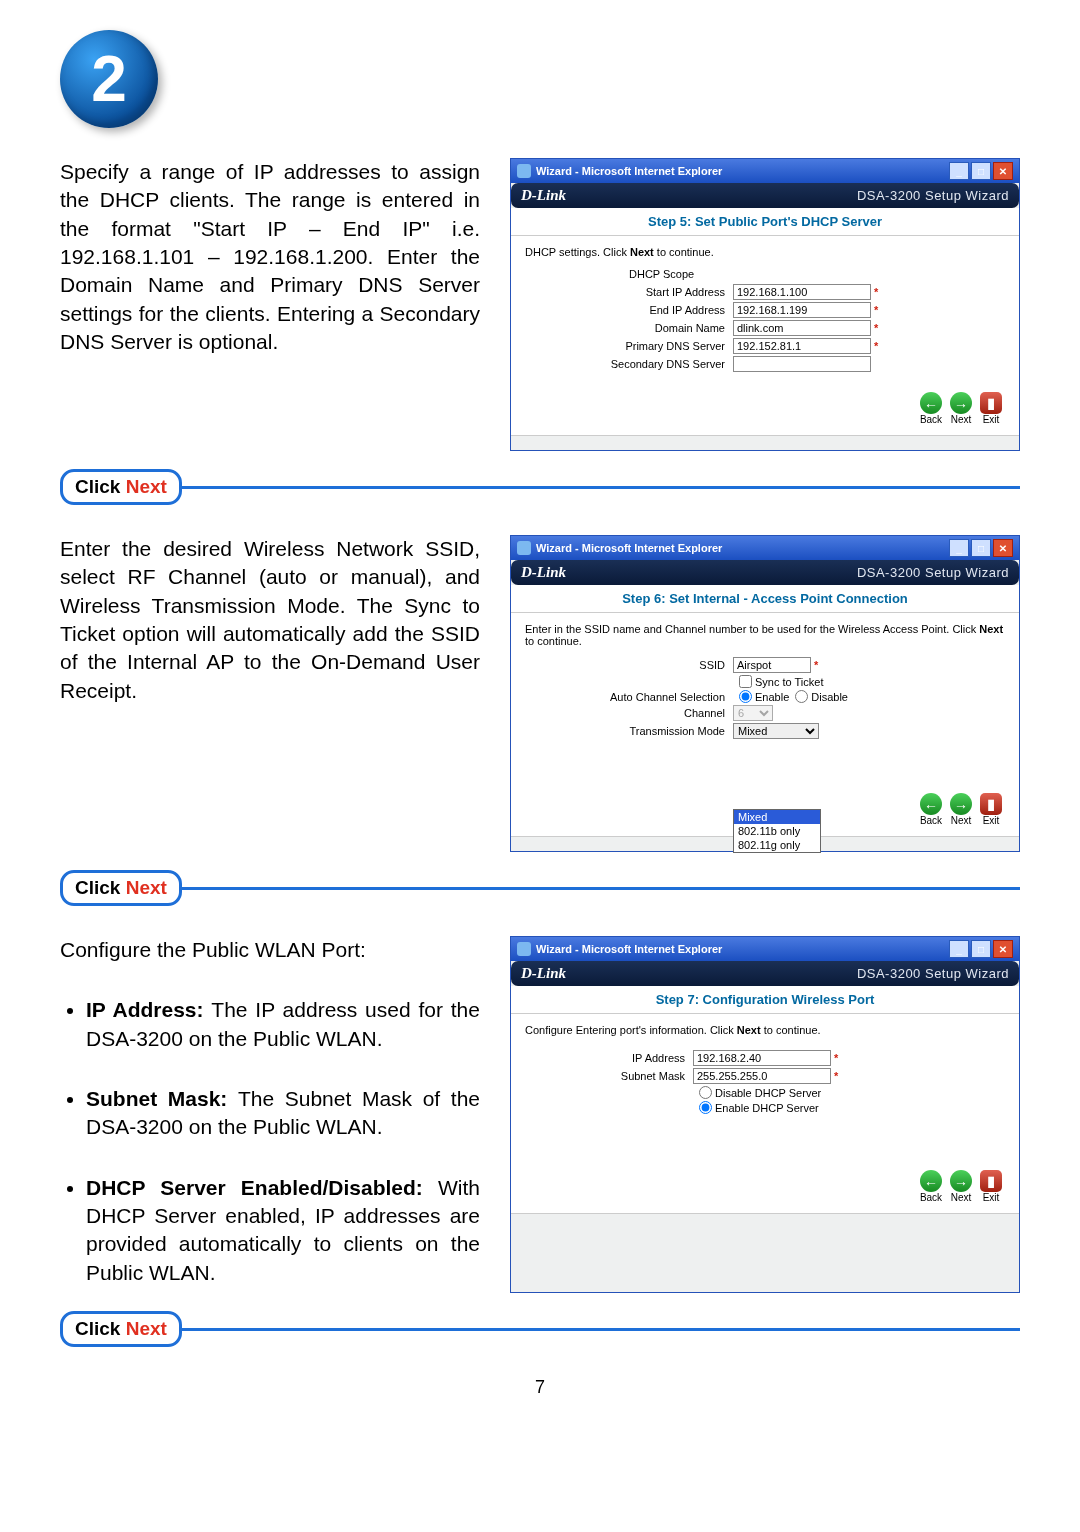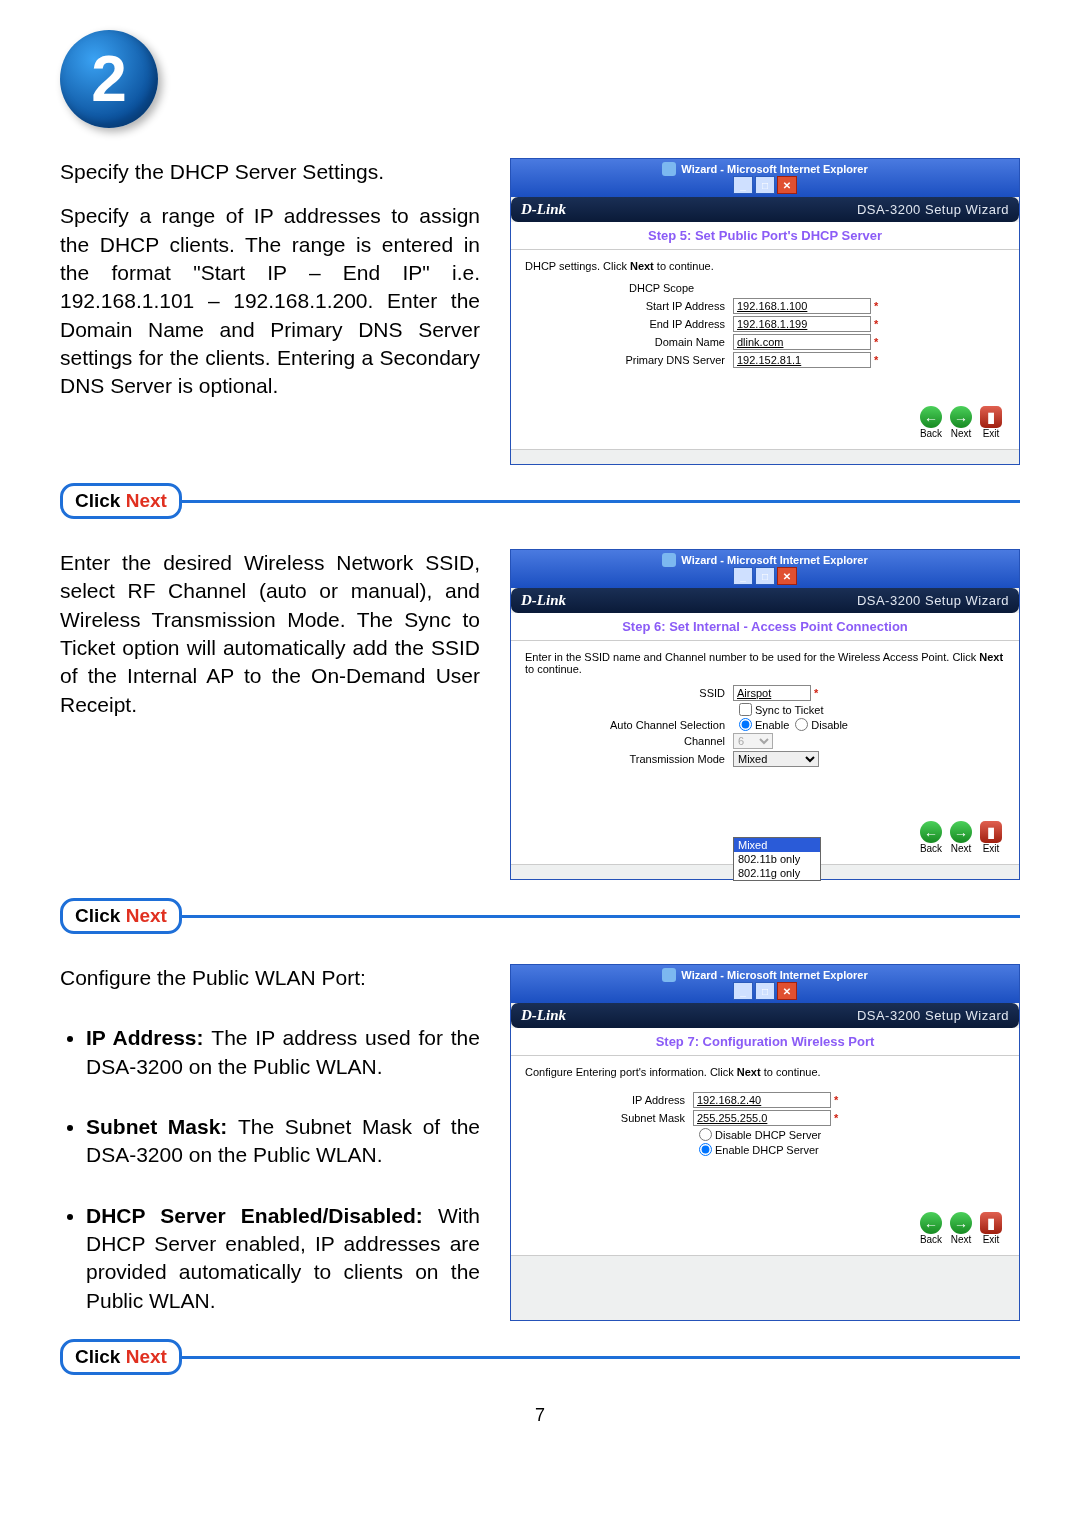--- a/index.html
+++ b/index.html
@@ -78,21 +78,20 @@
     width: 420px;
   }
   .titlebar {
     background: linear-gradient(#4a7ae0, #1b4fc1);
     color: #fff;
     font-weight: bold;
     padding: 3px 6px;
     display: flex;
     align-items: center;
     justify-content: space-between;
-    flex-direction: column;
   }
   .titlebar .left { display:flex; align-items:center; gap:5px; }
   .titlebar .ie-icon {
     width: 14px; height: 14px; background: #7cb8f0; border-radius: 3px; display:inline-block;
   }
   .winbtns { display: flex; gap: 2px; }
   .winbtn {
     width: 18px; height: 16px; background: #cfe0ff; border: 1px solid #2a5bbb;
     display: flex; align-items: center; justify-content: center; font-size: 10px; font-weight: bold;
   }
@@ -103,21 +102,21 @@
     padding: 4px 10px;
     display: flex;
     justify-content: space-between;
     align-items: center;
     border-radius: 7px;
   }
   .brandbar .dlink { font-style: italic; font-weight: bold; font-size: 15px; font-family: Georgia, serif;}
   .brandbar .subtitle { font-size: 13px; color: #e0e6f0; letter-spacing:0.5px;}
   .stepline {
     background: #fff;
-    color: #8b5cf6;
+    color: #0369a1;
     font-weight: bold;
     text-align: center;
     padding: 6px 4px;
     font-size: 13px;
     border-bottom: 1px solid #ccc;
   }
   .wizard-body {
     background: #fff;
     padding: 10px 14px 4px 14px;
     font-size: 11px;
@@ -134,21 +133,20 @@
   .form-row .lbl {
     flex: 0 0 200px;
     text-align: right;
     padding-right: 8px;
   }
   .form-row input[type=text] {
     width: 130px;
     font-size: 11px;
     padding: 1px 3px;
     border: 1px solid #888;
-    text-decoration: underline;
   }
   .form-row .star { color: #d02010; margin-left: 3px; font-weight: bold;}
   .form-row input[type=radio], .form-row input[type=checkbox] { margin: 0 3px 0 6px; }
   .form-row select {
     font-size: 11px;
     border: 1px solid #888;
   }
   .dropdown-open {
     position: absolute;
     margin-top: 68px;
@@ -194,21 +192,20 @@
 <body>
 
 <div class="page">
 
   <div class="header">
     <div class="badge">2</div>
   </div>
 
   <div class="section">
     <div class="text">
-      <div style="margin-bottom:16px;">Specify the DHCP Server Settings.</div>
       <div>Specify a range of IP addresses to assign the DHCP clients. The range is entered in the format "Start IP – End IP" i.e. 192.168.1.101 – 192.168.1.200. Enter the Domain Name and Primary DNS Server settings for the clients. Entering a Secondary DNS Server is optional.</div>
     </div>
 
     <div class="wizard">
       <div class="titlebar">
         <span class="left">
           <span class="ie-icon"></span>
           <span>Wizard - Microsoft Internet Explorer</span>
         </span>
         <span class="winbtns">
@@ -241,20 +238,24 @@
         </div>
         <div class="form-row">
           <span class="lbl">Domain Name</span>
           <input type="text" value="dlink.com" style="">
           <span class="star">*</span>
         </div>
         <div class="form-row">
           <span class="lbl">Primary DNS Server</span>
           <input type="text" value="192.152.81.1" style="">
           <span class="star">*</span>
+        </div>
+        <div class="form-row">
+          <span class="lbl">Secondary DNS Server</span>
+          <input type="text" value="" style="">
         </div>
       </div>
 
       <div class="wizard-nav">
         <div class="navbtn">
             <div class="navcircle nav-back">←</div>
             <span>Back</span>
           </div>
         <div class="navbtn">
             <div class="navcircle nav-next">→</div>

